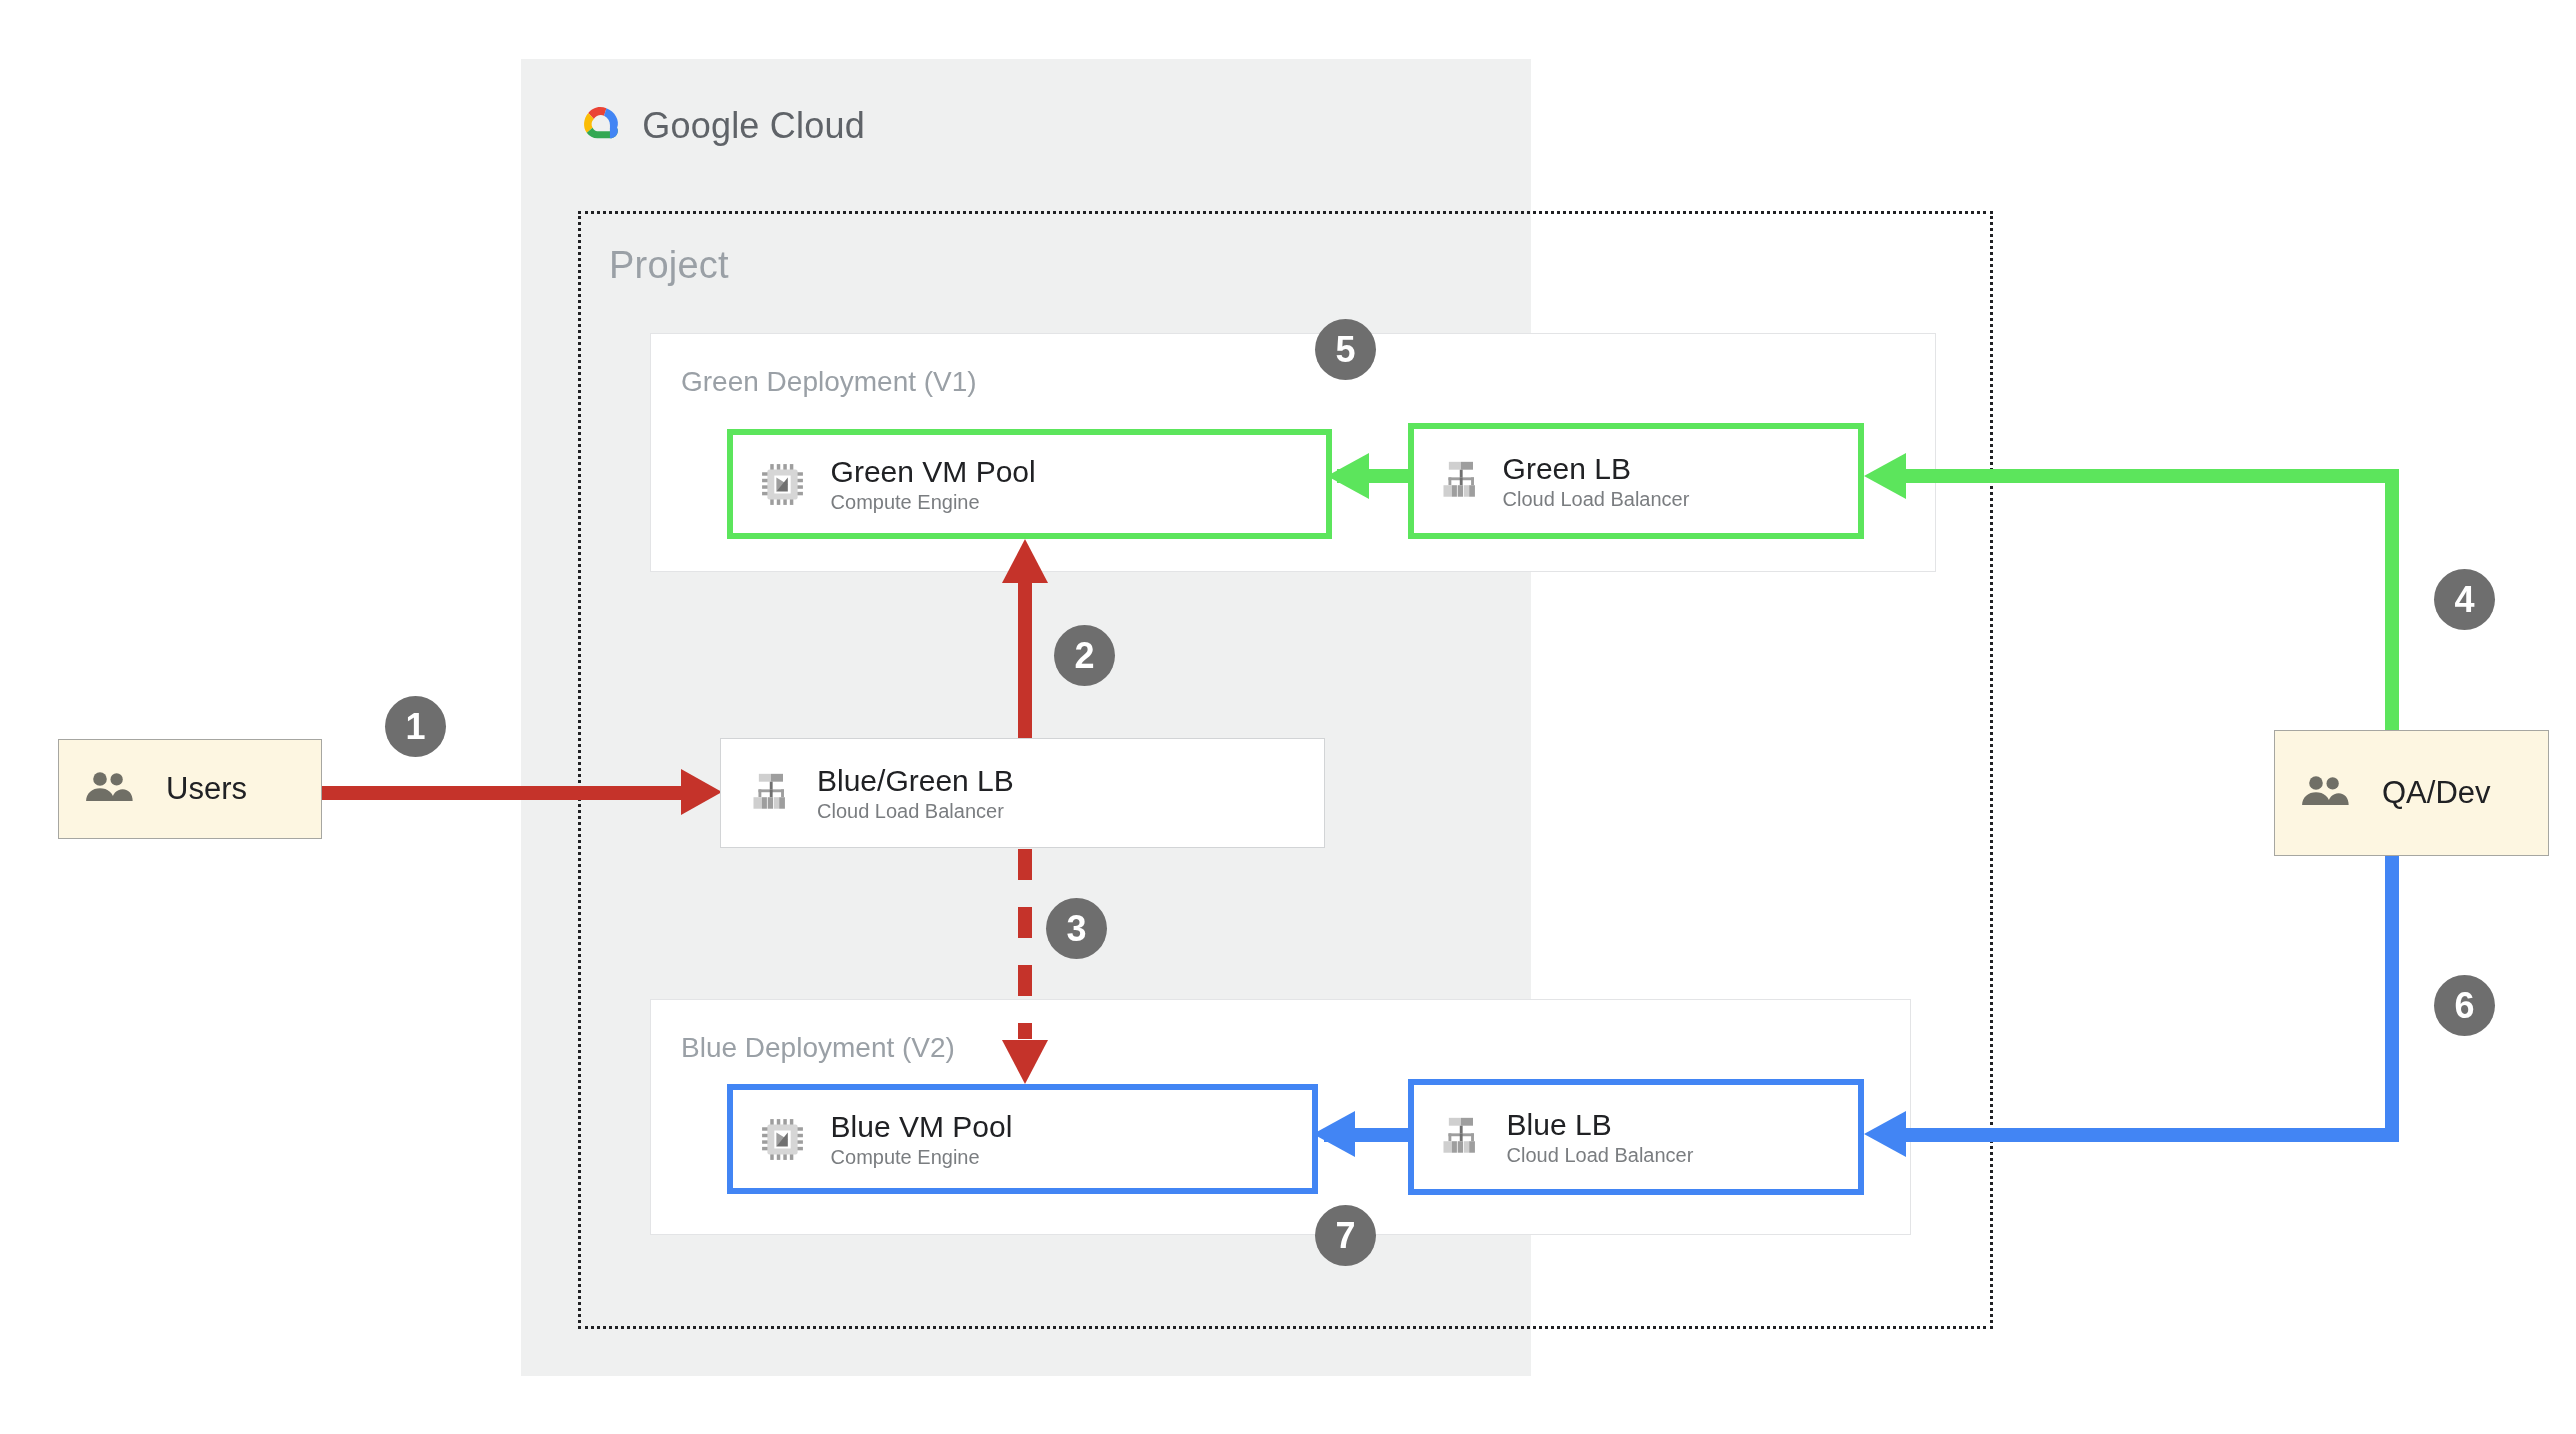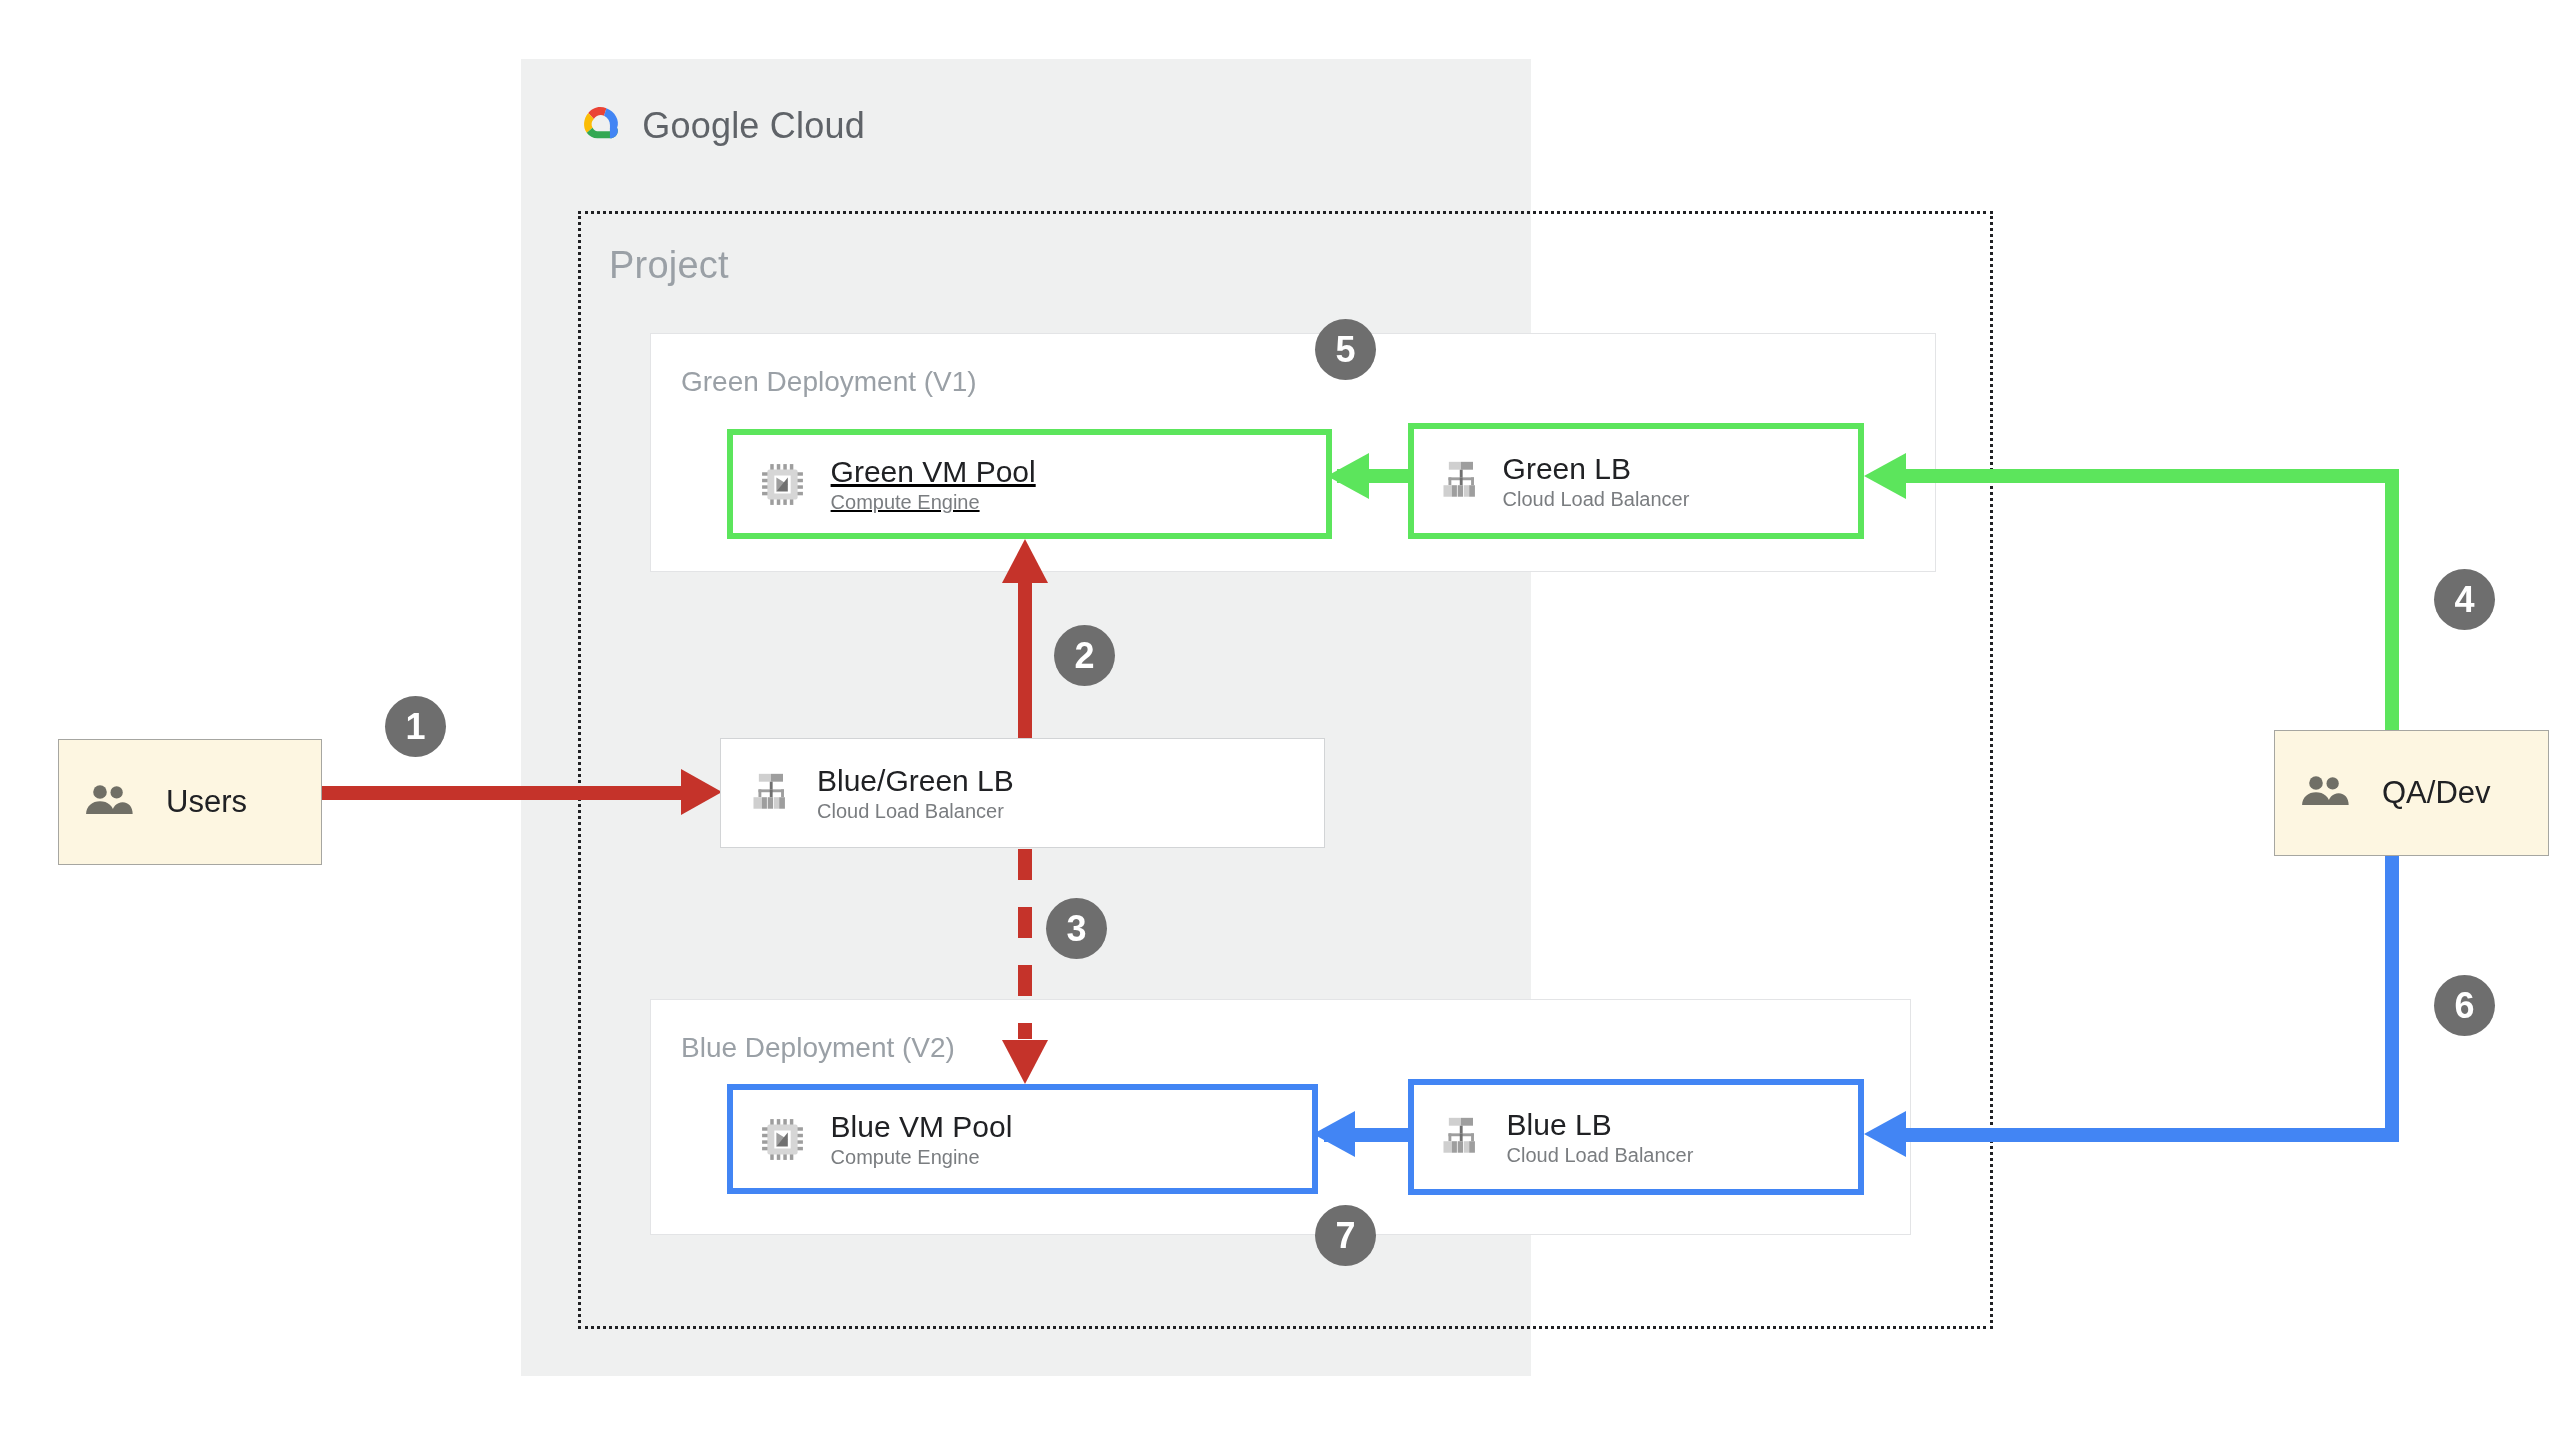--- a/index.html
+++ b/index.html
@@ -20,31 +20,31 @@
   #blue-deploy{left:650px;top:999px;width:1261px;height:236px;}
   #blue-deploy-label{left:681px;top:1032px;}
 
   
   .node{position:absolute;background:#ffffff;box-sizing:border-box;display:flex;align-items:center;}
   .node .txt{display:flex;flex-direction:column;justify-content:center;}
   .node .title{font-size:30px;color:#202124;line-height:1.22;white-space:nowrap;}
   .node .sub{font-size:20px;color:#7a7d80;line-height:1.22;white-space:nowrap;}
   .node .ico{flex:0 0 auto;display:flex;align-items:center;justify-content:center;}
 
-  #green-vm {left:727px; top:429px;  width:605px; height:110px; border:6.3px solid #5CE55C; padding-left:25px;text-decoration:underline;}
+  #green-vm {left:727px; top:429px;  width:605px; height:110px; border:6.3px solid #5CE55C; padding-left:25px;}
   #green-lb {left:1408px;top:423px;  width:456px; height:116px; border:6.3px solid #5CE55C; padding-left:23.6px;}
   #bg-lb    {left:720px; top:738px;  width:605px; height:110px; border:1.6px solid #d2d4d6; padding-left:27px;}
   #blue-vm  {left:727px; top:1084px; width:591px; height:110px; border:6.3px solid #4285F4; padding-left:25px;}
   #blue-lb  {left:1408px;top:1079px; width:456px; height:116px; border:6.3px solid #4285F4; padding-left:23.6px;}
 
   
   .actor{position:absolute;background:#FDF6E1;border:1.6px solid #a6a6a1;box-sizing:border-box;
          display:flex;align-items:center;padding-left:22px;}
   .actor .label{font-size:31px;color:#202124;margin-left:28px;white-space:nowrap;}
-  #users {left:58px;  top:739px;  width:264px; height:126px;}
+  #users {left:58px;  top:739px;  width:264px; height:100px;}
   #qa-dev{left:2274px;top:730px;  width:275px; height:126px;}
 
   
   .seg{position:absolute;}
   .arrow{position:absolute;width:0;height:0;}
 
   .red  {background:#C5332A;}
   .grn  {background:#5CE55C;}
   .blu  {background:#4285F4;}
 

